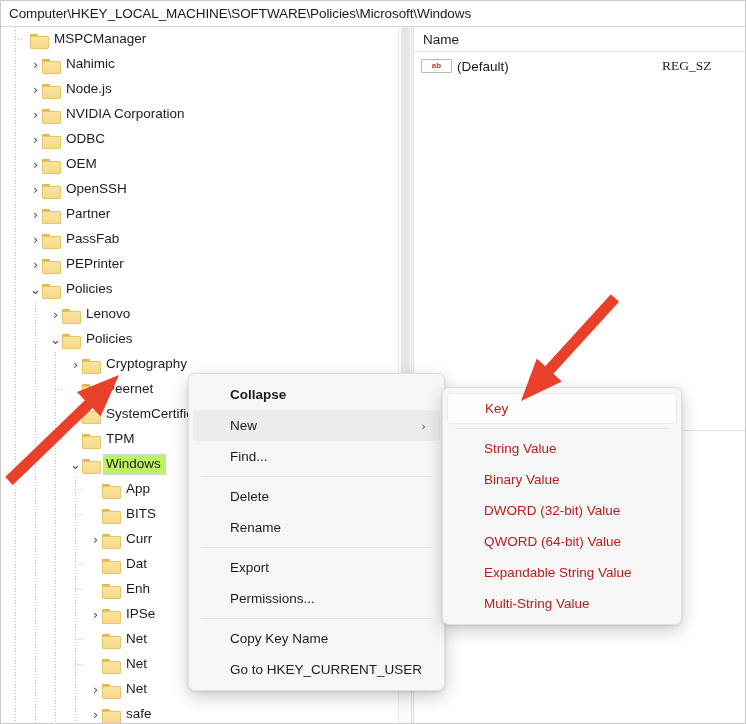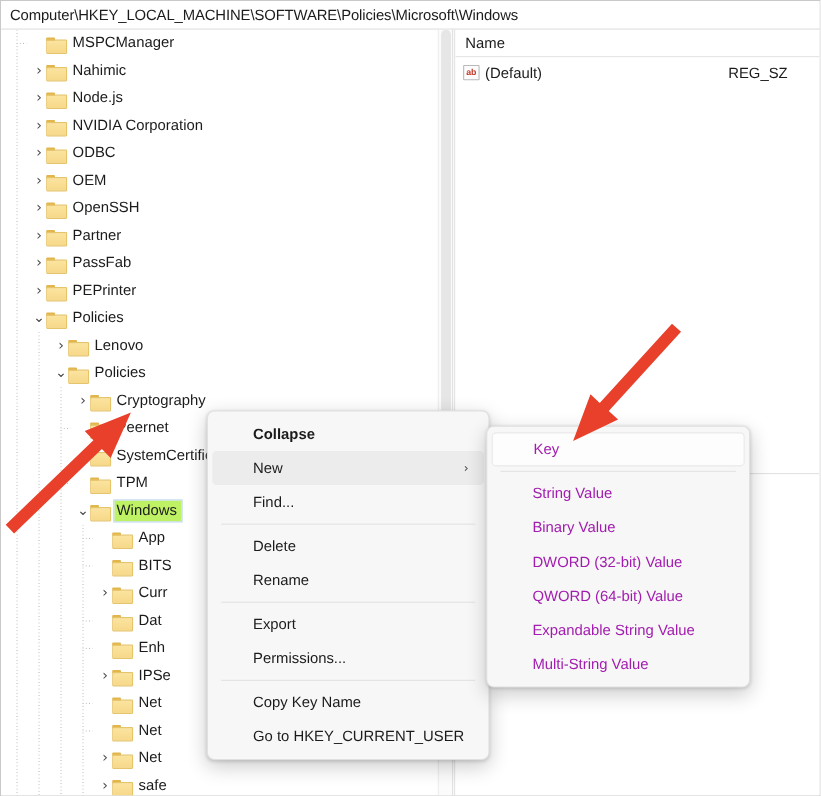--- a/index.html
+++ b/index.html
@@ -153,23 +153,23 @@
   }
   .col-head .c-name { width: 240px; padding-left: 9px; }
   .col-head .c-type { flex: 1; padding-left: 8px; border-left: 1px solid #e4e4e4; height:100%; display:flex; align-items:center;}
   .val-row {
     position: absolute; top: 27px; left: 0; right: 0;
     height: 24px;
     display: flex; align-items: center;
     font-size: 13.5px; color: #1b1b1b;
   }
   .val-row .c-name { width: 240px; padding-left: 7px; display: flex; align-items: center; }
-  .val-row .c-type { flex: 1; padding-left: 8px; }
+  .val-row .c-type { flex: 1; padding-left: 8px; font-family: Liberation Serif, serif; }
   .ab-icon {
-    width: 15px; height: 14px; margin-right: 5px;
+    width: 31px; height: 14px; margin-right: 5px;
     border: 1px solid #b9b9b9;
     background: #fdfdfd;
     position: relative;
     font-size: 8px; font-weight: bold;
     color: #c0392b;
     display: flex; align-items: center; justify-content: center;
     font-family: "Liberation Sans", sans-serif;
     line-height: 1;
     border-radius: 1px;
   }
@@ -226,21 +226,21 @@
     border-radius: 7px;
     box-shadow: 0 6px 18px rgba(0,0,0,.20), 0 1px 3px rgba(0,0,0,.12);
     padding: 5px 4px;
     z-index: 50;
   }
   .submenu .mi {
     height: 31px;
     display: flex; align-items: center;
     padding: 0 10px 0 37px;
     font-size: 13.5px;
-    color: #a21caf;
+    color: #b91c1c;
     border-radius: 4px;
   }
   .submenu .mi.hl {
     background: #fdfdfd;
     border: 1px solid #e9e9e9;
   }
   .submenu .sep { height: 1px; background: #e3e3e3; margin: 4px 8px; }
 
   
   .arrow-svg {
@@ -268,21 +268,21 @@
         <div class="hguide" style="left: 74px; top: 487px;"></div>
         <div class="hguide" style="left: 74px; top: 462px;"></div>
         <div class="hguide" style="left: 54px; top: 412px;"></div>
         <div class="hguide" style="left: 54px; top: 362px;"></div>
         <div class="hguide" style="left: 14px; top: 12px;"></div>
         <div class="guide" style="left: 74px; top: 450px; height: 375px; bottom: auto;"></div>
         <div class="guide" style="left: 54px; top: 325px; height: 550px; bottom: auto;"></div>
         <div class="guide" style="left: 34px; top: 275px; height: 600px; bottom: auto;"></div>
         <div class="guide" style="left: 14px; top: 0px; height: 900px; bottom: auto;"></div>
       <div class="tree" id="tree-root">
-          <div class="row" style="padding-left: 28px;">
+          <div class="row" style="padding-left: 16px;">
             <span class="chev none"></span>
             <span class="folder"></span>
             <span class="label">MSPCManager</span>
           </div>
           <div class="row" style="padding-left: 28px;">
             <span class="chev" style="font-size: 13px;">›</span>
             <span class="folder"></span>
             <span class="label">Nahimic</span>
           </div>
           <div class="row" style="padding-left: 28px;">

